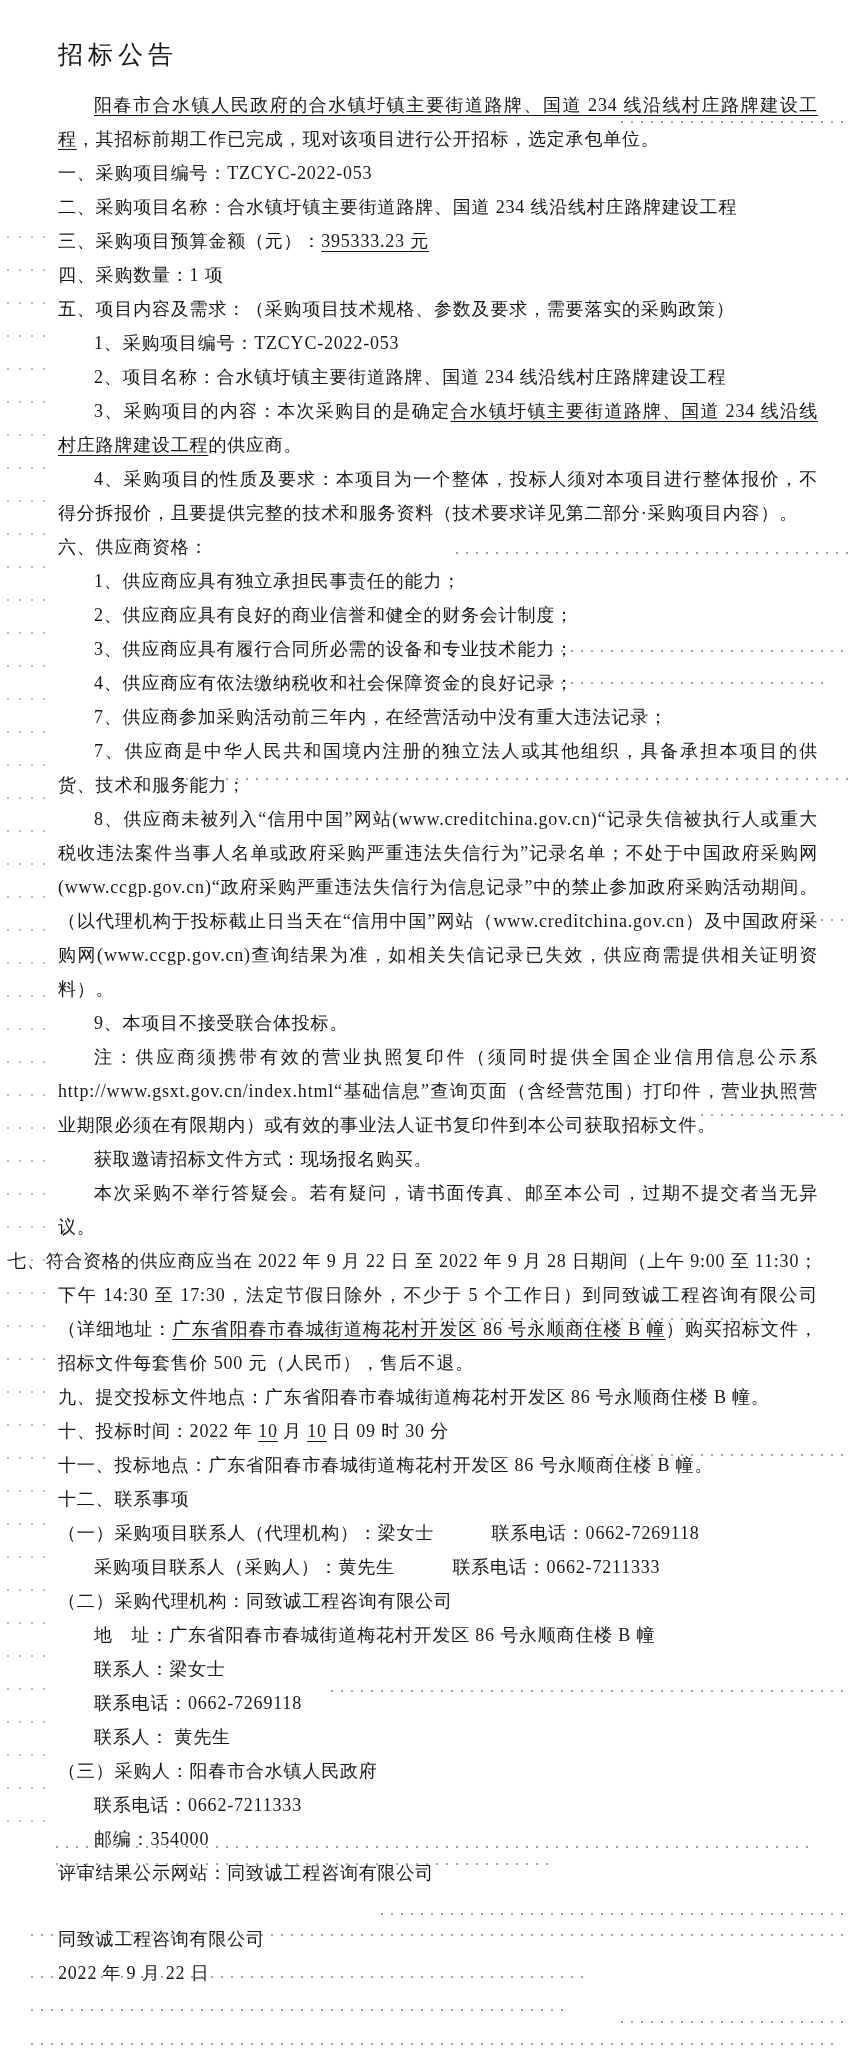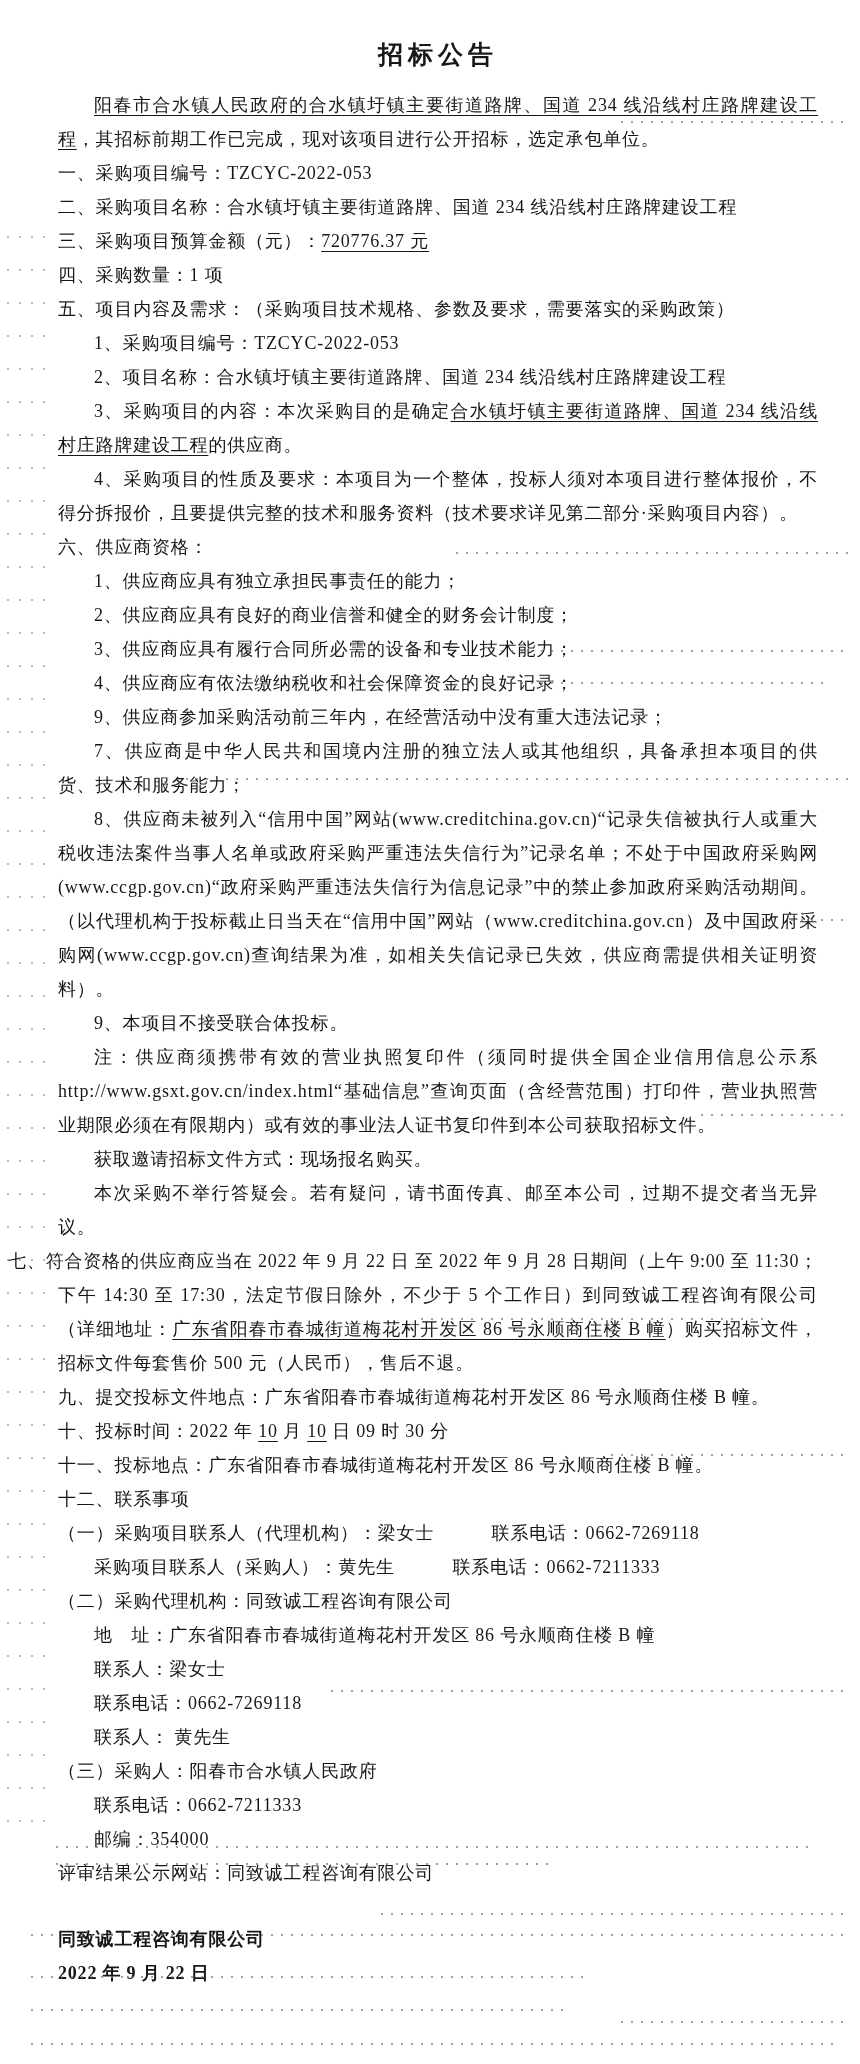--- a/index.html
+++ b/index.html
@@ -10,39 +10,39 @@
     position: relative;
     overflow: hidden;
     color: #171717;
     font-family: "Liberation Serif", serif;
   }
   .content {
     position: absolute; inset: 0;
     padding: 32px 42px 0 58px;
   }
   .title {
-    text-align: center;
+    text-align: left;
     font-size: 25px;
-    font-weight: bold;
+    font-weight: normal;
     letter-spacing: 5px;
     line-height: 46px;
     margin-bottom: 10px;
   }
   p.line {
     font-size: 18px;
     line-height: 34px;
     letter-spacing: 0.8px;
     text-align: justify;
   }
   .ind { text-indent: 2em; }
   .neg { text-indent: -50px; }
   .u { text-decoration: underline; text-underline-offset: 4px; }
   .gap-lg { }
   .gap-md { margin-top: 32px; }
-  .sign { text-align: right; padding-right: 46px; font-weight: bold; }
+  .sign { text-align: right; padding-right: 46px; }
   .phone { margin-left: 3.2em; }
   
   .noise-col {
     position: absolute;
     left: 6px; top: 235px;
     width: 48px; height: 1590px;
     background-image: radial-gradient(circle at 2px 2px, #828282 1.1px, transparent 1.5px);
     background-size: 12px 33px;
     opacity: 0.55;
   }
@@ -61,35 +61,35 @@
 <div class="page">
 
   <div class="content">
 
     <h1 class="title">招标公告</h1>
 
     <p class="line ind"><span class="u">阳春市合水镇人民政府的合水镇圩镇主要街道路牌、国道 234 线沿线村庄路牌建设工程</span><span>，其招标前期工作已完成，现对该项目进行公开招标，选定承包单位。</span></p>
 
     <p class="line">一、采购项目编号：TZCYC-2022-053</p>
     <p class="line">二、采购项目名称：合水镇圩镇主要街道路牌、国道 234 线沿线村庄路牌建设工程</p>
-    <p class="line"><span>三、采购项目预算金额（元）：</span><span class="u">720776.37 元</span></p>
+    <p class="line"><span>三、采购项目预算金额（元）：</span><span class="u">395333.23 元</span></p>
     <p class="line">四、采购数量：1 项</p>
     <p class="line">五、项目内容及需求：（采购项目技术规格、参数及要求，需要落实的采购政策）</p>
 
     <p class="line ind">1、采购项目编号：TZCYC-2022-053</p>
     <p class="line ind">2、项目名称：合水镇圩镇主要街道路牌、国道 234 线沿线村庄路牌建设工程</p>
     <p class="line ind"><span>3、采购项目的内容：本次采购目的是确定</span><span class="u">合水镇圩镇主要街道路牌、国道 234 线沿线村庄路牌建设工程</span><span>的供应商。</span></p>
     <p class="line ind">4、采购项目的性质及要求：本项目为一个整体，投标人须对本项目进行整体报价，不得分拆报价，且要提供完整的技术和服务资料（技术要求详见第二部分·采购项目内容）。</p>
 
     <p class="line">六、供应商资格：</p>
     <p class="line ind">1、供应商应具有独立承担民事责任的能力；</p>
     <p class="line ind">2、供应商应具有良好的商业信誉和健全的财务会计制度；</p>
     <p class="line ind">3、供应商应具有履行合同所必需的设备和专业技术能力；</p>
     <p class="line ind">4、供应商应有依法缴纳税收和社会保障资金的良好记录；</p>
-    <p class="line ind">9、供应商参加采购活动前三年内，在经营活动中没有重大违法记录；</p>
+    <p class="line ind">7、供应商参加采购活动前三年内，在经营活动中没有重大违法记录；</p>
     <p class="line ind">7、供应商是中华人民共和国境内注册的独立法人或其他组织，具备承担本项目的供货、技术和服务能力；</p>
     <p class="line ind">8、供应商未被列入“信用中国”网站(www.creditchina.gov.cn)“记录失信被执行人或重大税收违法案件当事人名单或政府采购严重违法失信行为”记录名单；不处于中国政府采购网(www.ccgp.gov.cn)“政府采购严重违法失信行为信息记录”中的禁止参加政府采购活动期间。（以代理机构于投标截止日当天在“信用中国”网站（www.creditchina.gov.cn）及中国政府采购网(www.ccgp.gov.cn)查询结果为准，如相关失信记录已失效，供应商需提供相关证明资料）。</p>
     <p class="line ind">9、本项目不接受联合体投标。</p>
 
     <p class="line ind">注：供应商须携带有效的营业执照复印件（须同时提供全国企业信用信息公示系 http://www.gsxt.gov.cn/index.html“基础信息”查询页面（含经营范围）打印件，营业执照营业期限必须在有限期内）或有效的事业法人证书复印件到本公司获取招标文件。</p>
     <p class="line ind">获取邀请招标文件方式：现场报名购买。</p>
     <p class="line ind">本次采购不举行答疑会。若有疑问，请书面传真、邮至本公司，过期不提交者当无异议。</p>
 
     <p class="line neg"><span>七、符合资格的供应商应当在 2022 年 9 月 22 日 至 2022 年 9 月 28 日期间（上午 9:00 至 11:30；下午 14:30 至 17:30，法定节假日除外，不少于 5 个工作日）到同致诚工程咨询有限公司（详细地址：</span><span class="u">广东省阳春市春城街道梅花村开发区 86 号永顺商住楼 B 幢</span><span>）购买招标文件，招标文件每套售价 500 元（人民币），售后不退。</span></p>
 

